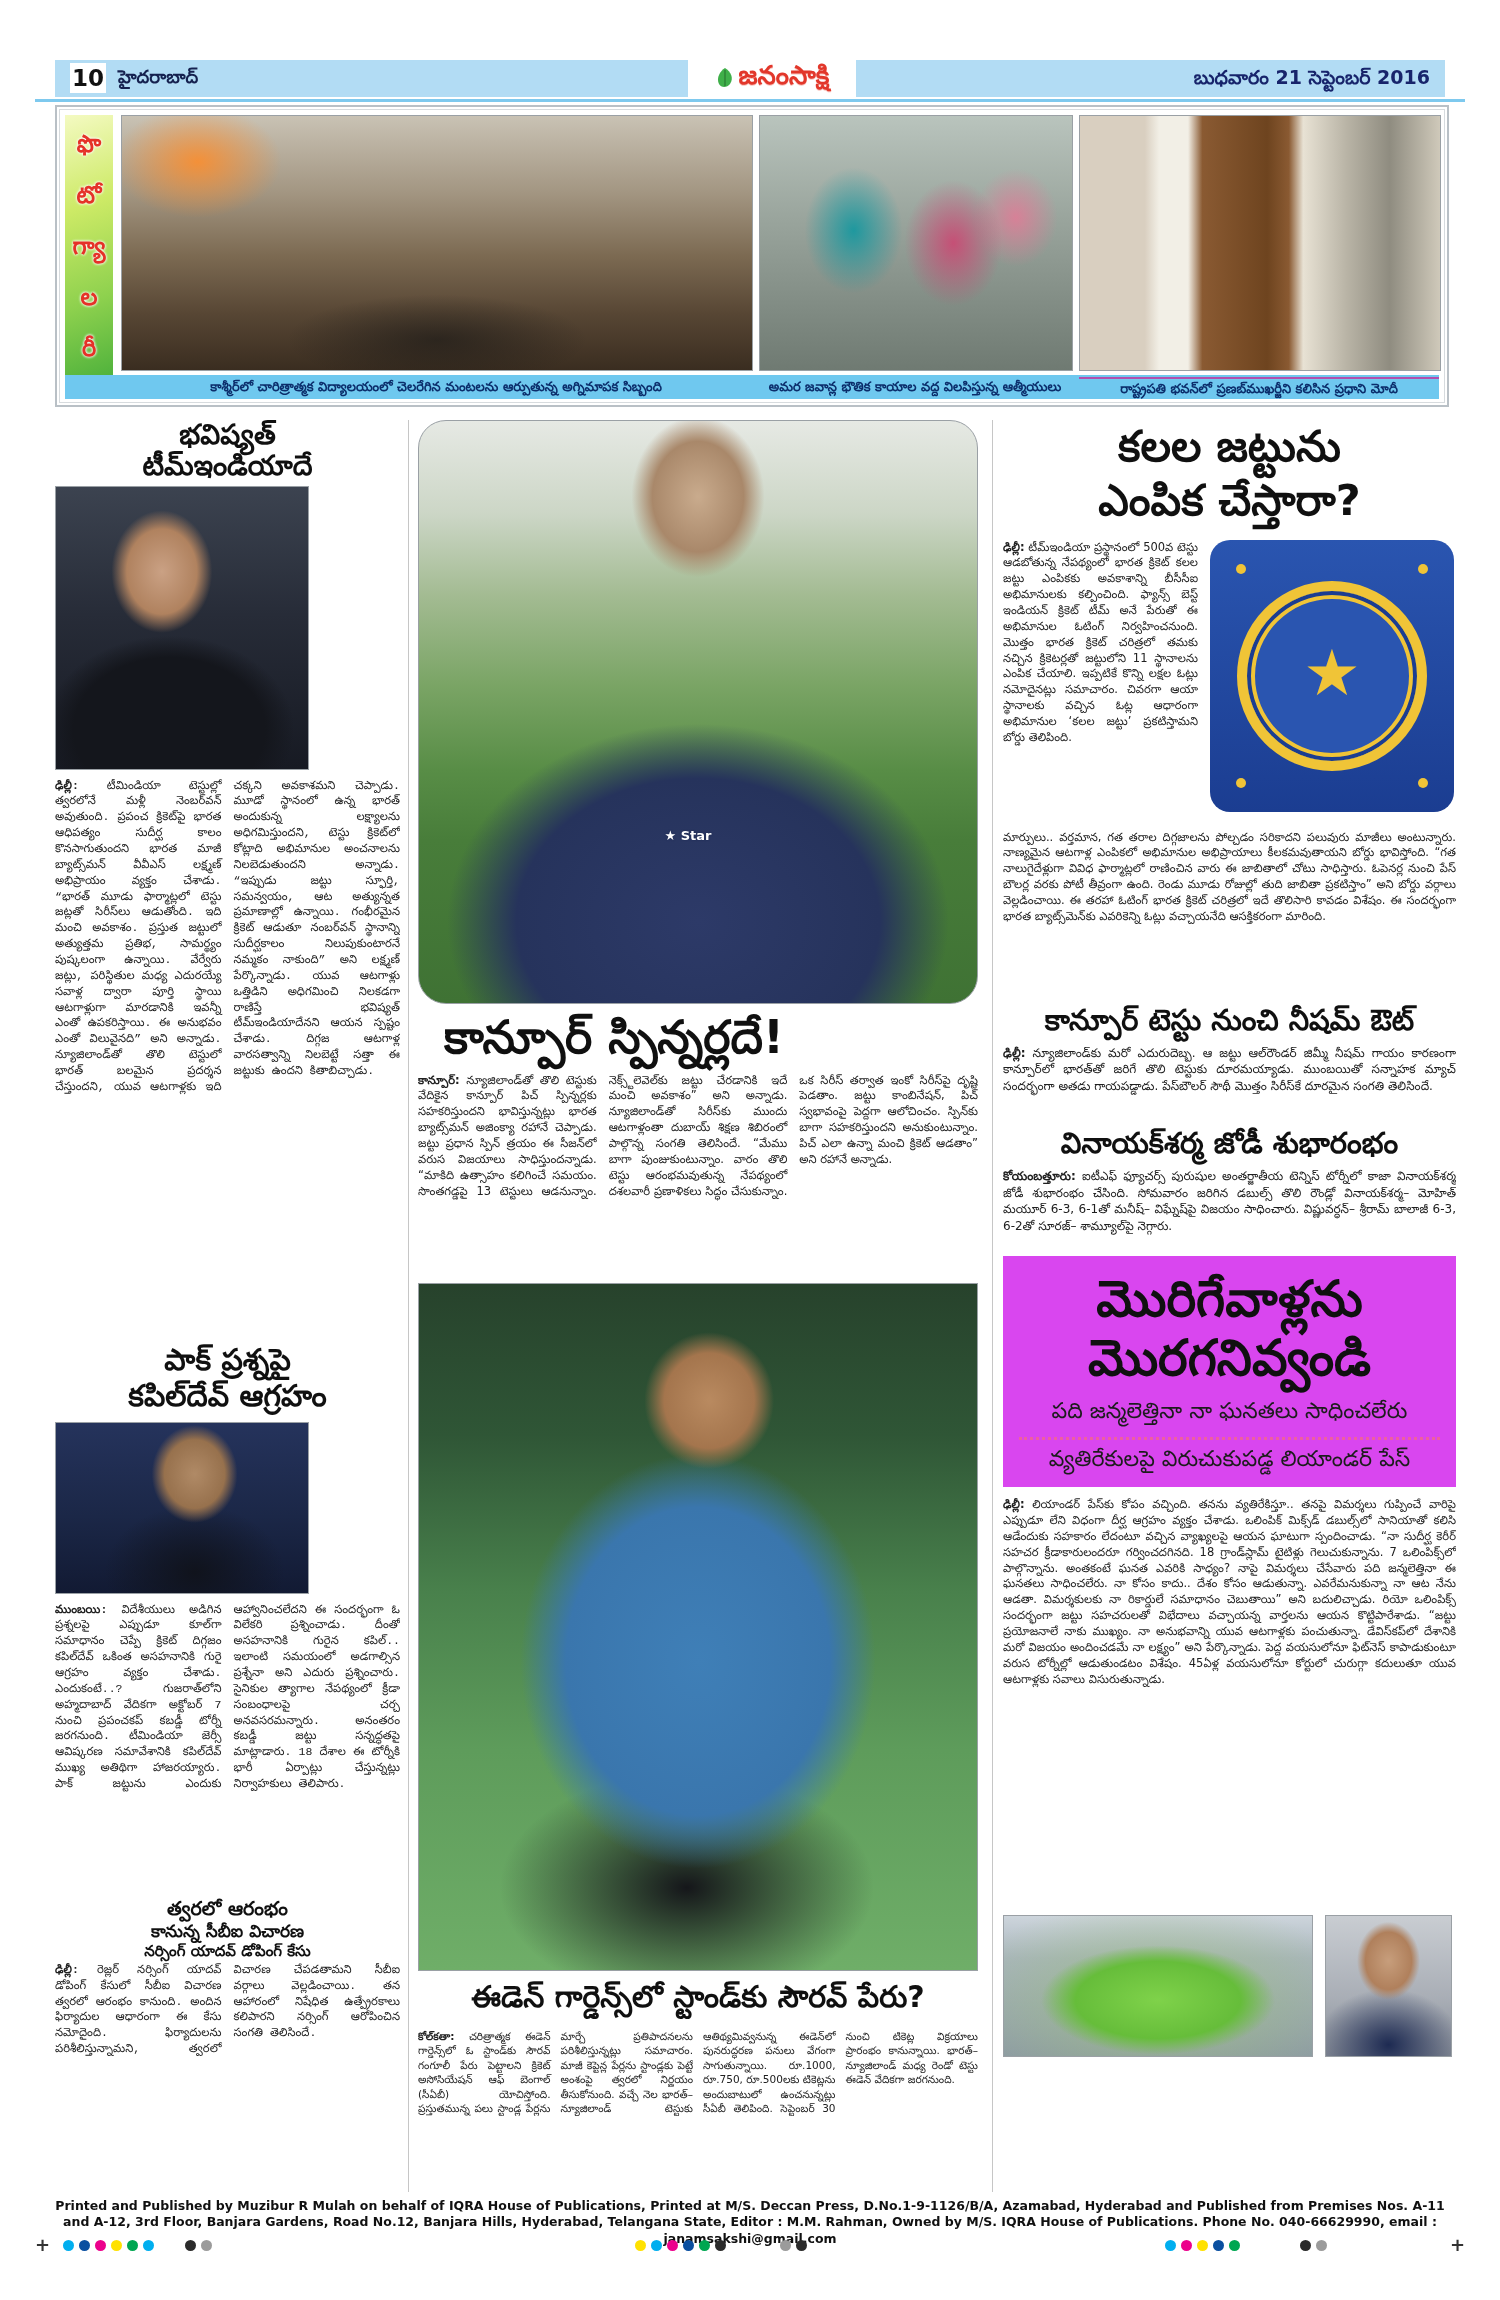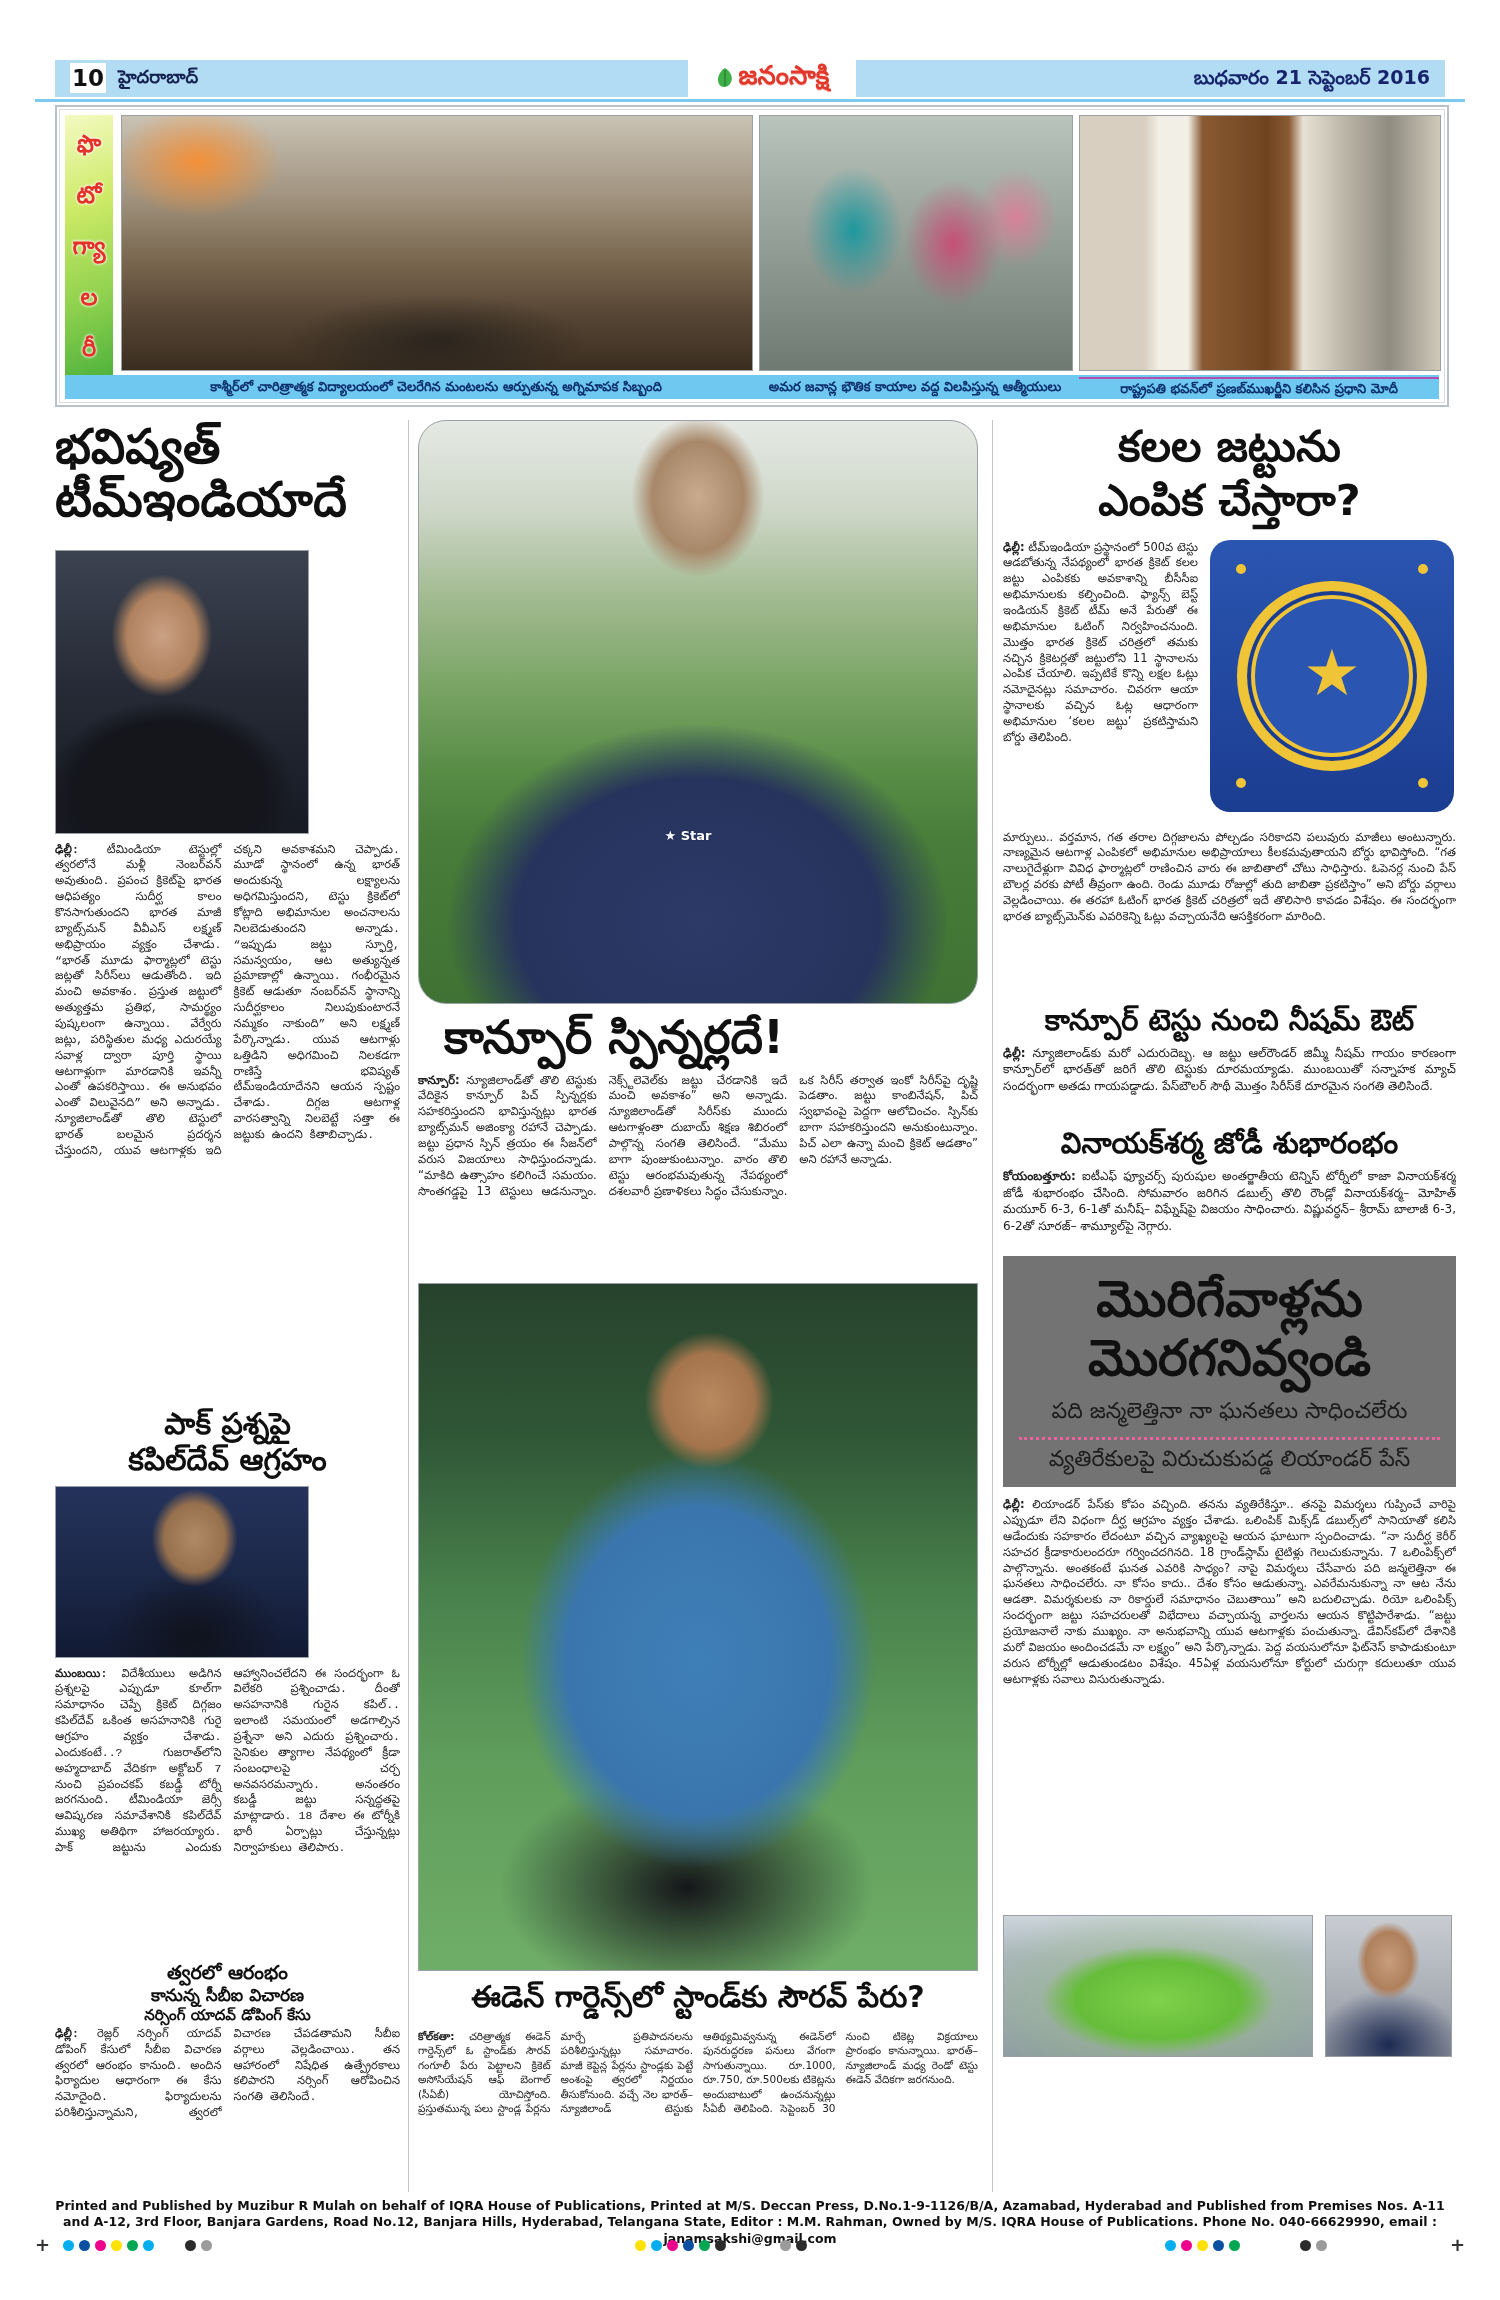--- a/index.html
+++ b/index.html
@@ -75,40 +75,40 @@
   .jacket-logo{position:absolute;left:44%;top:70%;color:#fff;font-size:13px;font-weight:bold;
                text-shadow:0 0 2px #1c2950;}
 
   
   .zone{position:absolute;top:420px;}
   .zone-left{left:55px;width:345px;border-right:1px solid #c6c6c6;padding-right:8px;height:1772px;}
   .zone-center{left:418px;width:560px;height:1772px;}
   .zone-right{left:992px;width:453px;padding-left:10px;border-left:1px solid #c6c6c6;height:1772px;}
 
   h1,h2,h3{margin:0;font-weight:bold;color:#101010;}
-  .hl-big{font-size:48px;line-height:1.1;text-align:left;margin-bottom:24px;}
+  .hl-big{font-size:28px;line-height:1.1;text-align:center;margin-bottom:4px;}
   .hl-dream{font-size:43px;line-height:1.25;text-align:center;margin-bottom:12px;}
   .hl-kanpur{font-size:46px;line-height:1.1;padding-left:26px;margin:8px 0 10px;}
   .hl-mid{font-size:29px;text-align:center;margin:10px 0 8px;line-height:1.15;}
   .hl-kapil{font-size:30px;line-height:1.2;text-align:center;margin:12px 0 8px;}
   .hl-paes{font-size:50px;line-height:1.18;text-align:center;}
   .hl-eden{font-size:30px;text-align:center;margin:6px 0 8px;}
 
   .body-txt{font-size:11.5px;line-height:1.38;text-align:justify;color:#202020;overflow:hidden;}
   .dl{font-weight:bold;}
   .two-col{column-count:2;column-gap:12px;font-family:Liberation Mono, monospace;}
   .three-col{column-count:3;column-gap:12px;}
   .four-col{column-count:4;column-gap:10px;font-size:10.5px;}
 
   .photo-block{border:1px solid #9aa0a5;margin-bottom:8px;position:relative;}
 
   .subhead-c{font-weight:bold;text-align:center;line-height:1.3;color:#101010;}
 
   
-  .cream{background:#737373;padding:14px 10px 10px;margin-top:10px;}
+  .cream{background:#d946ef;padding:14px 10px 10px;margin-top:10px;}
   .cream-sub1{font-size:22px;text-align:center;margin-top:10px;color:#1c1c1c;}
   .dotline{border-top:3px dotted #ee5f9f;margin:8px 6px 6px;}
   .cream-sub2{font-size:22px;text-align:center;color:#1c1c1c;}
 
   .bcci{width:244px;height:272px;background:linear-gradient(180deg,#2a55b0,#1b3d91);border-radius:20px;
         margin-left:12px;position:relative;flex:none;}
   .bcci-ring{position:absolute;left:50%;top:50%;width:170px;height:170px;transform:translate(-50%,-50%);
              border-radius:50%;border:10px solid #f0c437;background:#2a55b0;
              box-shadow:inset 0 0 0 4px #1b3d91,inset 0 0 0 8px #f0c437;}
   .bcci-star{position:absolute;left:50%;top:50%;transform:translate(-50%,-54%);

